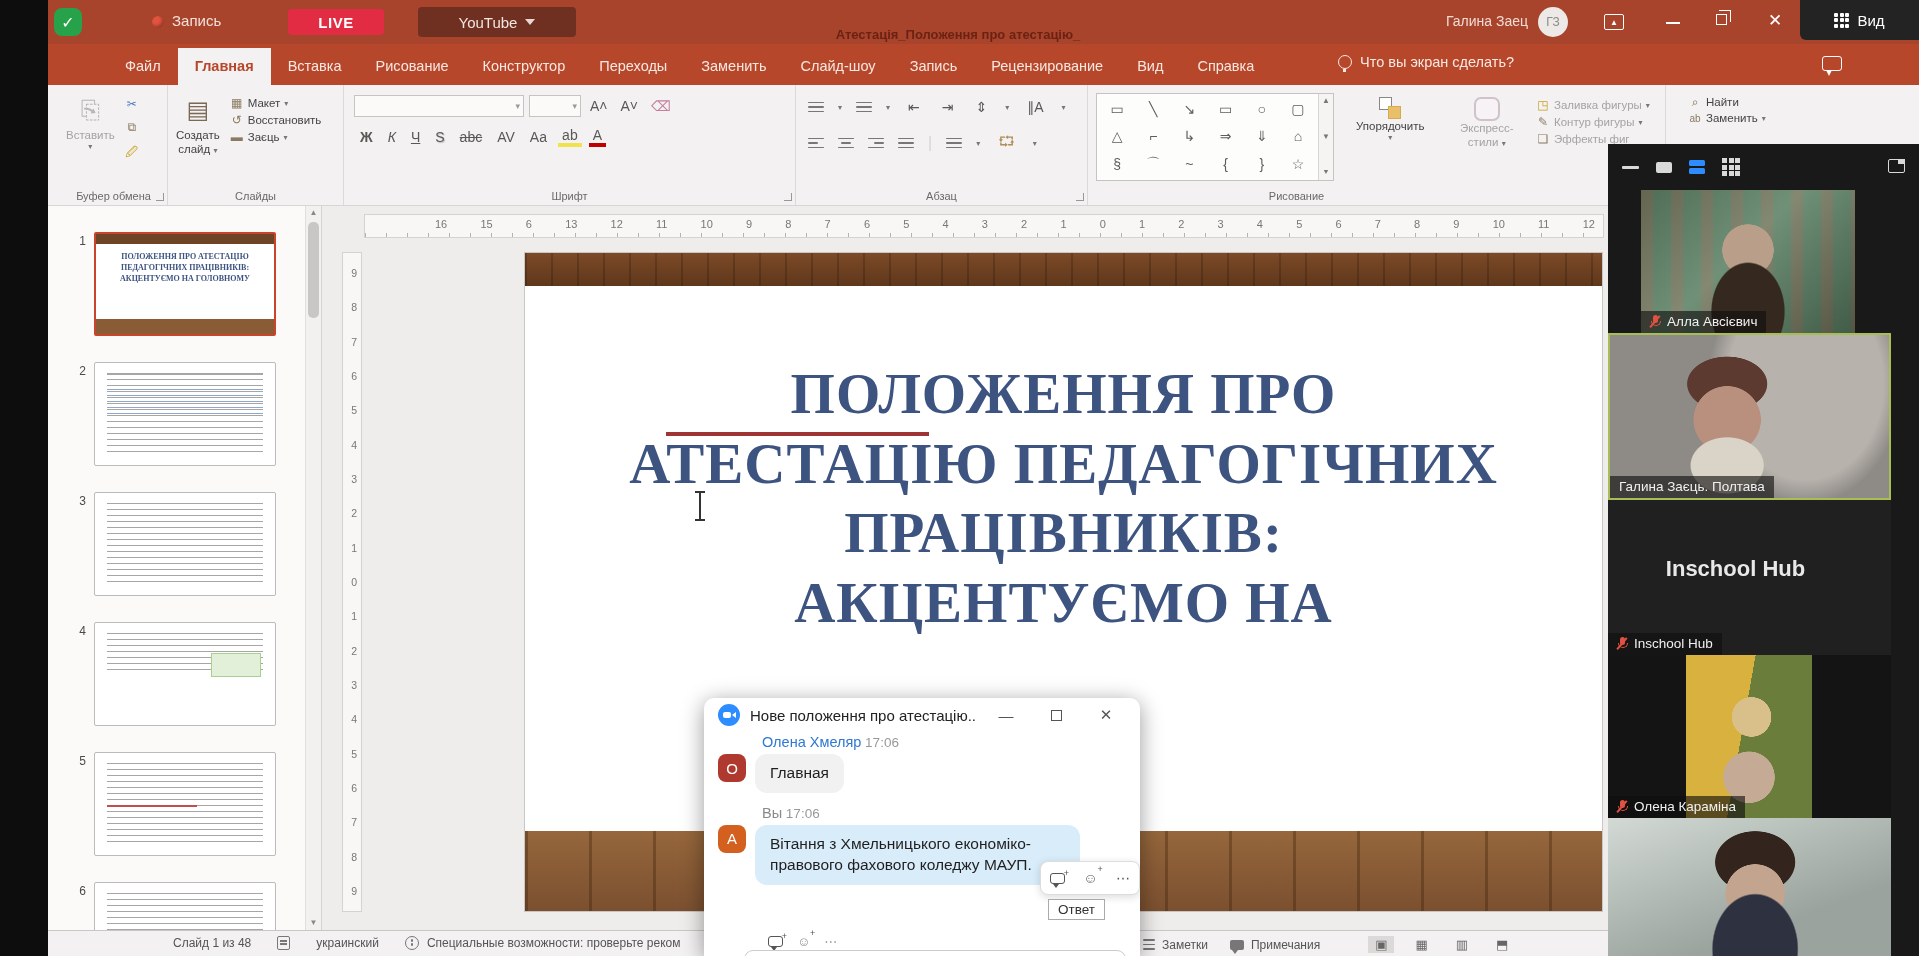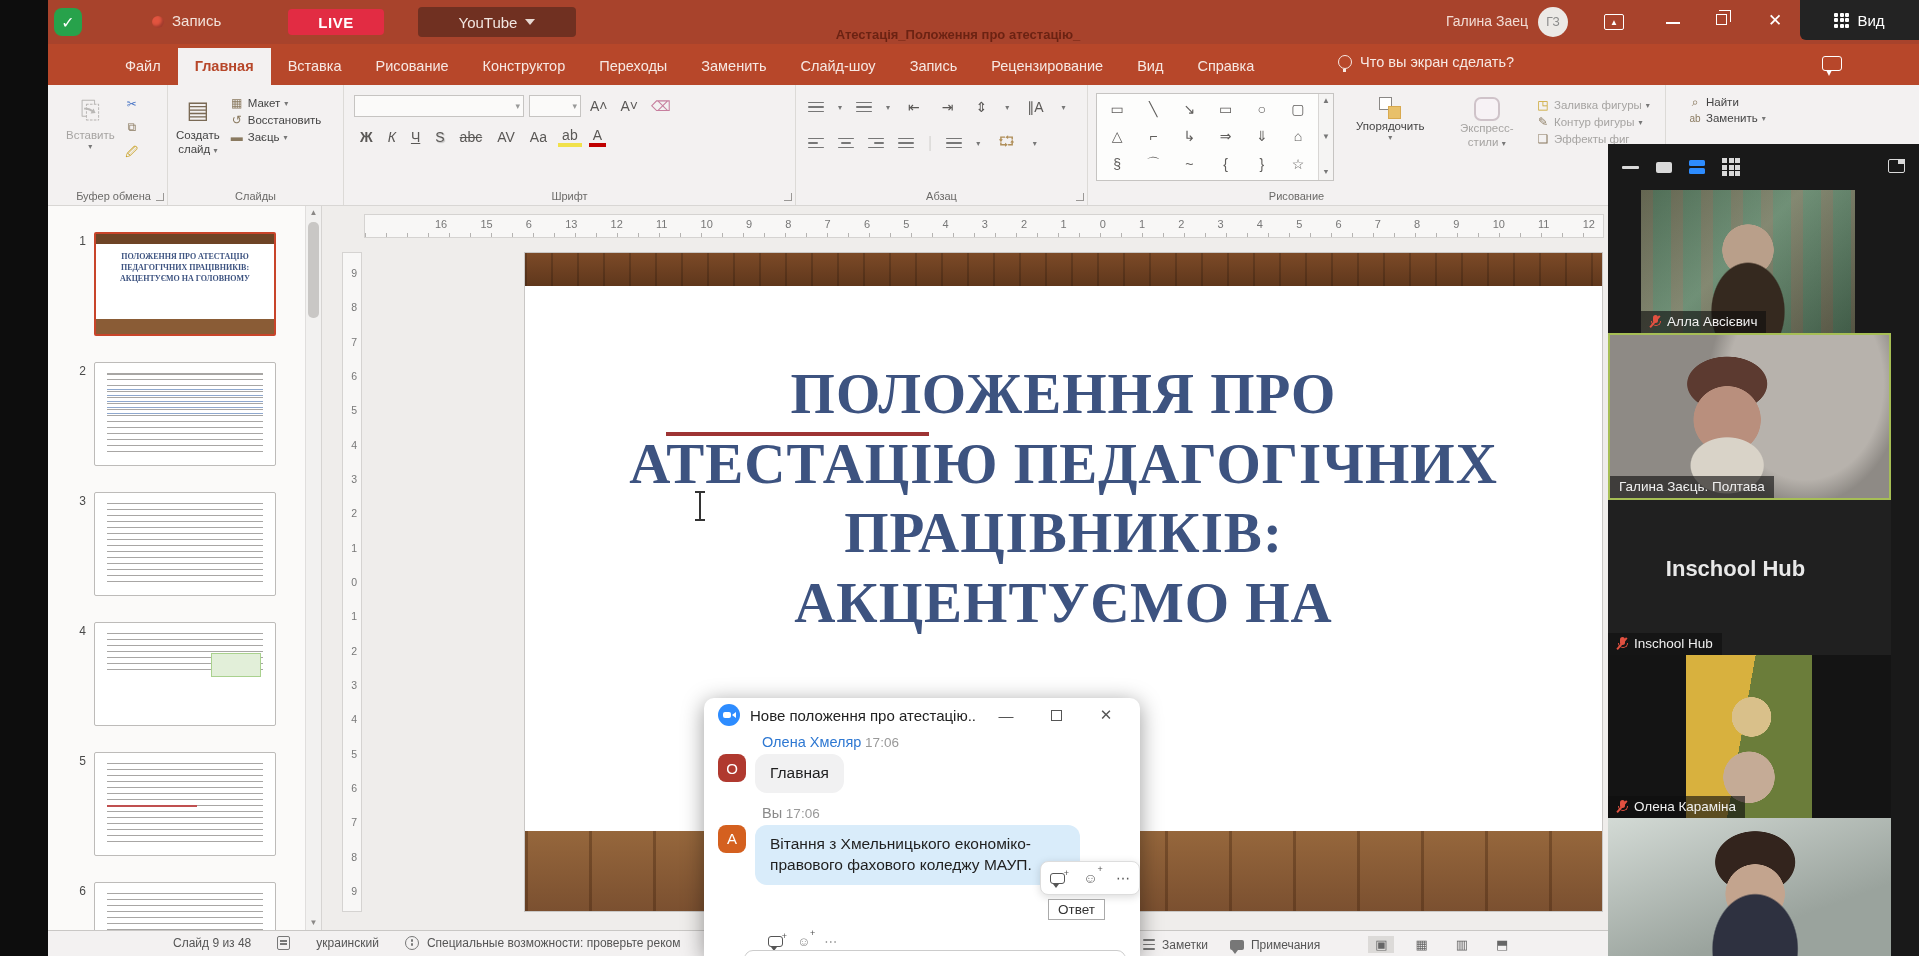--- a/index.html
+++ b/index.html
@@ -592,21 +592,21 @@
       <div>АТЕСТАЦІЮ ПЕДАГОГІЧНИХ</div>
       <div>ПРАЦІВНИКІВ:</div>
       <div>АКЦЕНТУЄМО НА</div>
     </div>
   <div class="redline"></div>
   <div class="caret"></div>
 </div>
 
 <div id="statusbar">
   <div class="lft">
-    <span>Слайд 9 из 48</span>
+    <span>Слайд 1 из 48</span>
     <span class="bookico"></span>
     <span>украинский</span>
     <span style="display:flex;align-items:center;gap:8px;">
       <span class="accico"></span>
       <span>Специальные возможности: проверьте реком</span>
     </span>
   </div>
   <div class="rgt">
     <span style="display:flex;align-items:center;gap:7px;">
       <span class="ic" style="width:12px;">

